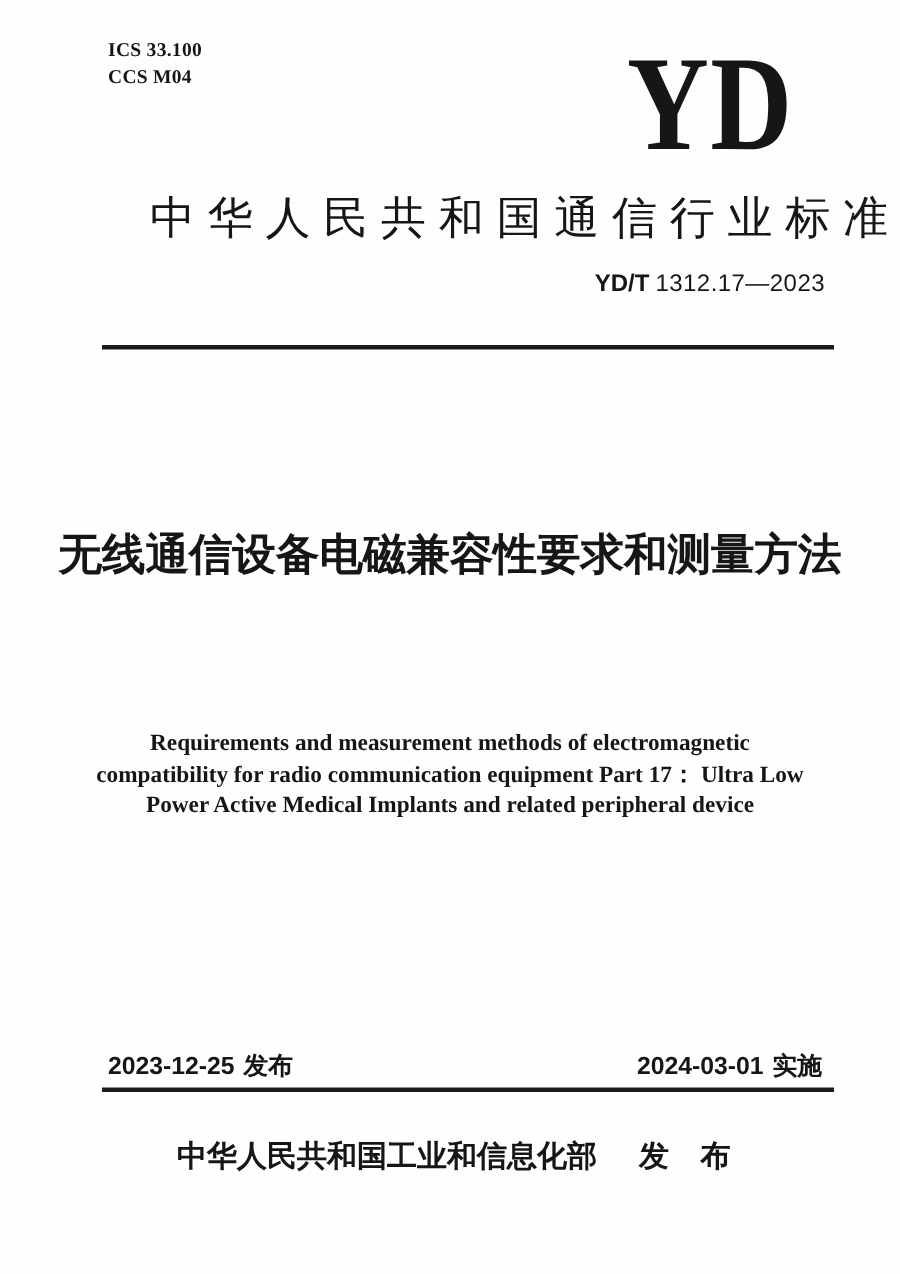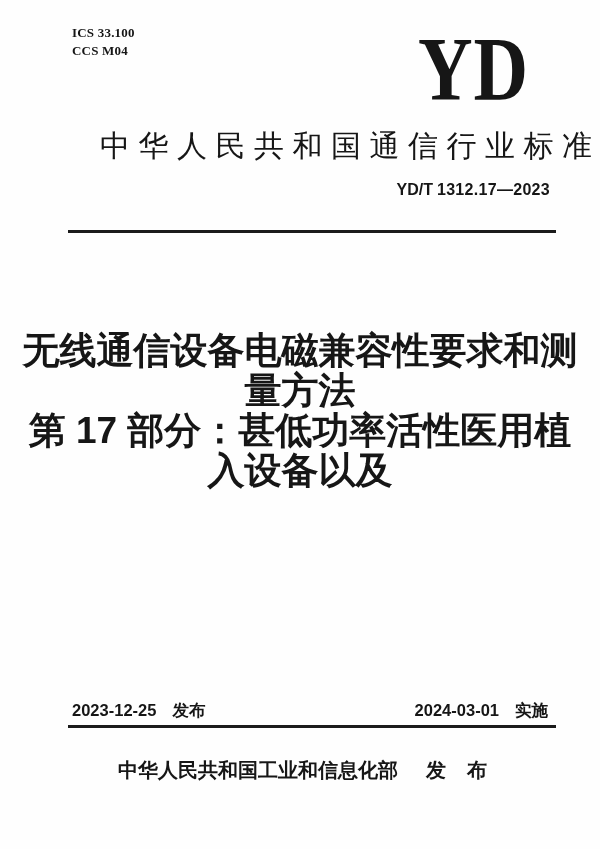--- a/index.html
+++ b/index.html
@@ -38,46 +38,46 @@
   
   @supports not (text-align-last: justify){
     .series-title{text-align:center;letter-spacing:11px;}
   }
   .std-number{
     position:absolute;right:50px;top:181px;
     font-size:16px;font-weight:bold;
     white-space:nowrap;
   }
   .std-number .prefix{font-family:Liberation Sans, sans-serif;}
-  .std-number .digits{font-family:"Liberation Sans", sans-serif;font-weight:700;letter-spacing:.3px;}
+  .std-number .digits{font-family:"Liberation Sans", sans-serif;font-weight:400;letter-spacing:.3px;}
   .rule{position:absolute;left:68px;width:488px;background:#1b1b1b;}
   .rule-top{top:230px;height:3px;}
   .rule-bottom{top:725px;height:2.5px;}
   .title-cn{
-    position:absolute;left:20px;right:20px;top:331px;
+    position:absolute;left:20px;right:20px;top:350px;
     text-align:center;
     font-family:"Liberation Sans", sans-serif;
     font-weight:700;
-    font-size:37px;line-height:40px;
+    font-size:29px;line-height:40px;
   }
   .title-en{
     position:absolute;left:38px;right:38px;top:486px;
     text-align:center;
     font-family:"Liberation Serif", serif;
     font-weight:bold;
     font-size:15.5px;line-height:20.5px;
   }
   .dates{
     position:absolute;left:72px;right:52px;top:700px;
     display:flex;justify-content:space-between;align-items:baseline;
     font-family:"Liberation Sans", sans-serif;
     font-size:16.5px;font-weight:600;
     white-space:nowrap;
   }
-  .dates .lbl{margin-left:16px;}
+  .dates .lbl{margin-left:6px;}
   .publisher-row{
     position:absolute;left:0;right:12px;top:757px;
     text-align:center;
     font-family:"Liberation Serif", serif;
     font-weight:bold;font-size:20px;
     white-space:nowrap;
     padding-left:25px;
   }
   .publisher-row .pub-label{margin-left:28px;letter-spacing:8px;}
 </style>
@@ -97,23 +97,27 @@
 
   <div class="std-number">
     <span class="prefix">YD/T</span>
     <span class="digits">1312.17—2023</span>
   </div>
 
   <div class="rule rule-top"></div>
 
   <div class="title-cn">
     <div>无线通信设备电磁兼容性要求和测量方法</div>
-    <div>第 17 部分：甚低功率活性医用植入设备以及</div>
   </div>
 
+  <div class="title-en">
+    <div>Requirements and measurement methods of electromagnetic</div>
+    <div>compatibility for radio communication equipment Part 17： Ultra Low</div>
+    <div>Power Active Medical Implants and related peripheral device</div>
+  </div>
 
   <div class="dates">
     <div>
       <span>2023-12-25</span><span class="lbl">发布</span>
     </div>
     <div>
       <span>2024-03-01</span><span class="lbl">实施</span>
     </div>
   </div>
 

